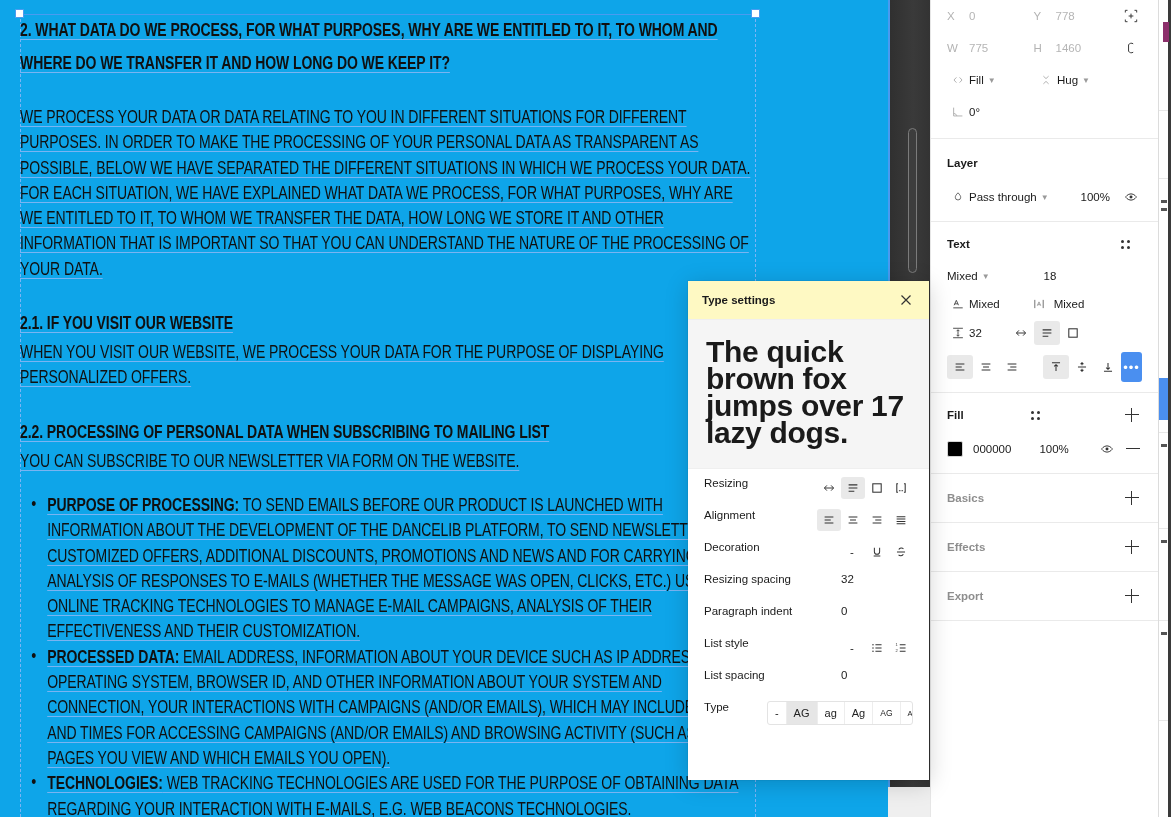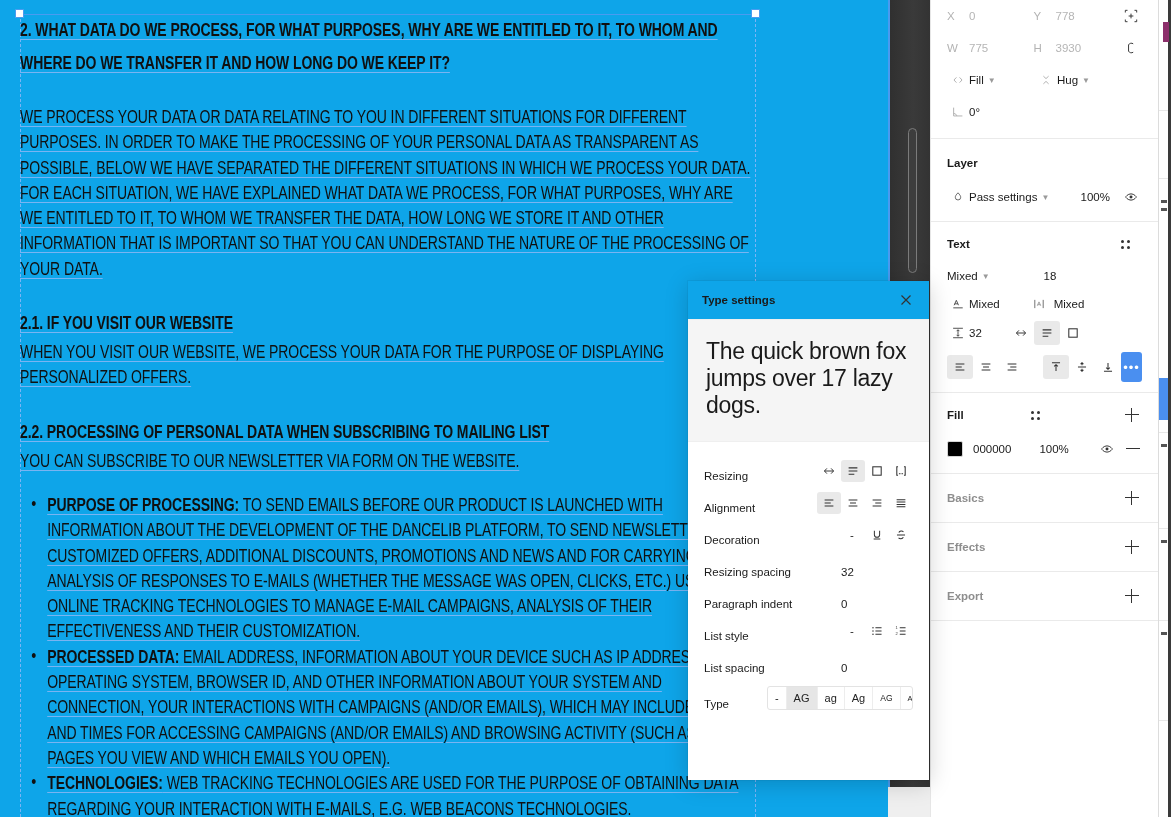--- a/index.html
+++ b/index.html
@@ -160,40 +160,40 @@
   #type-settings {
     position: absolute; left: 688px; top: 281px;
     width: 241px; height: 499px;
     background: #ffffff;
     box-shadow: 0 4px 22px rgba(0,0,0,0.18), 0 0 0 1px rgba(0,0,0,0.04);
     font-size: 11.5px; color: #1a1a1a;
     overflow: hidden;
   }
   #ts-header {
     height: 38px; display: flex; align-items: center;
-    padding: 0 14px; background: #0ea5e9;
+    padding: 0 14px; background: #fef9c3;
   }
   #ts-title { font-size: 11.5px; font-weight: bold; }
   #ts-close { margin-left: auto; width: 18px; height: 18px; color: #333; }
   #ts-preview {
     background: #f5f5f5; padding: 18px 18px 22px 18px;
     border-top: 1px solid #efefef; border-bottom: 1px solid #efefef;
   }
   #ts-preview-text {
-    font-size: 23px; font-weight: normal; line-height: 27px;
+    font-size: 30px; font-weight: bold; line-height: 27px;
     color: #1a1a1a; letter-spacing: -0.3px;
   }
   #ts-tabs {
     display: flex; gap: 22px; padding: 14px 16px 12px 16px;
     border-bottom: 1px solid #ececec;
   }
   .ts-tab { font-size: 11.5px; color: #a8a8a8; }
   .ts-tab.active { color: #1a1a1a; font-weight: bold; }
   #ts-body { padding: 8px 16px 0 16px; }
-  .ts-row { display: flex; align-items: flex-end; height: 32px; gap: 38px; }
+  .ts-row { display: flex; align-items: flex-start; height: 32px; gap: 38px; }
   .ts-lbl { font-size: 11.5px; color: #1a1a1a; flex: 1; }
   .ts-ctl { display: flex; align-items: center; }
   .ts-sq {
     width: 24px; height: 22px; display:flex; align-items:center;
     justify-content:center; border-radius:3px; color:#222;
   }
   .ts-sq.active { background:#e9e9e9; }
   .ts-num { font-size: 11.5px; width: 72px; }
   .case-group {
     display: flex; align-items: center; border: 1px solid #e3e3e3;
@@ -284,21 +284,21 @@
         </div>
       </div>
 
       <div class="rp-row">
         <div class="rp-half">
           <span class="rp-lbl">W</span>
           <span class="rp-val">775</span>
         </div>
         <div class="rp-half">
           <span class="rp-lbl">H</span>
-          <span class="rp-val">3930</span>
+          <span class="rp-val">1460</span>
         </div>
         <div class="icon-btn right">
           <svg class="gi" viewBox="0 0 16 16" fill="none" stroke="#333" stroke-width="1.1">
             <path d="M10.5 3.2A3.6 3.6 0 0 0 5.2 4.4v7.2a3.6 3.6 0 0 0 5.3 1.2"></path>
           </svg>
         </div>
       </div>
 
       <div class="rp-row">
         <div class="rp-half">
@@ -339,21 +339,21 @@
     <div class="rp-section" style="padding-top:6px">
       <div class="sec-head">
         <span class="sec-title">Layer</span>
       </div>
       <div class="rp-row">
         <span class="icon-btn">
           <svg class="gi" viewBox="0 0 16 16" fill="none" stroke="#666" stroke-width="1.1">
             <path d="M8 3.2c2 2.1 3.1 3.6 3.1 5.1A3.1 3.1 0 0 1 8 11.4 3.1 3.1 0 0 1 4.9 8.3c0-1.5 1.1-3 3.1-5.1z"></path>
           </svg>
         </span>
-        <span class="rp-val dark">Pass settings</span>
+        <span class="rp-val dark">Pass through</span>
         <span class="chev">▼</span>
         <span class="rp-val dark" style="margin-left:auto;margin-right:10px">100%</span>
         <span class="icon-btn">
           <svg class="gi" viewBox="0 0 16 16" fill="none" stroke="#333" stroke-width="1.1">
             <path d="M1.8 8S4.2 4.4 8 4.4 14.2 8 14.2 8 11.8 11.6 8 11.6 1.8 8 1.8 8z"></path>
             <circle cx="8" cy="8" r="1.7" fill="#333" stroke="none"></circle>
           </svg>
         </span>
       </div>
     </div>

